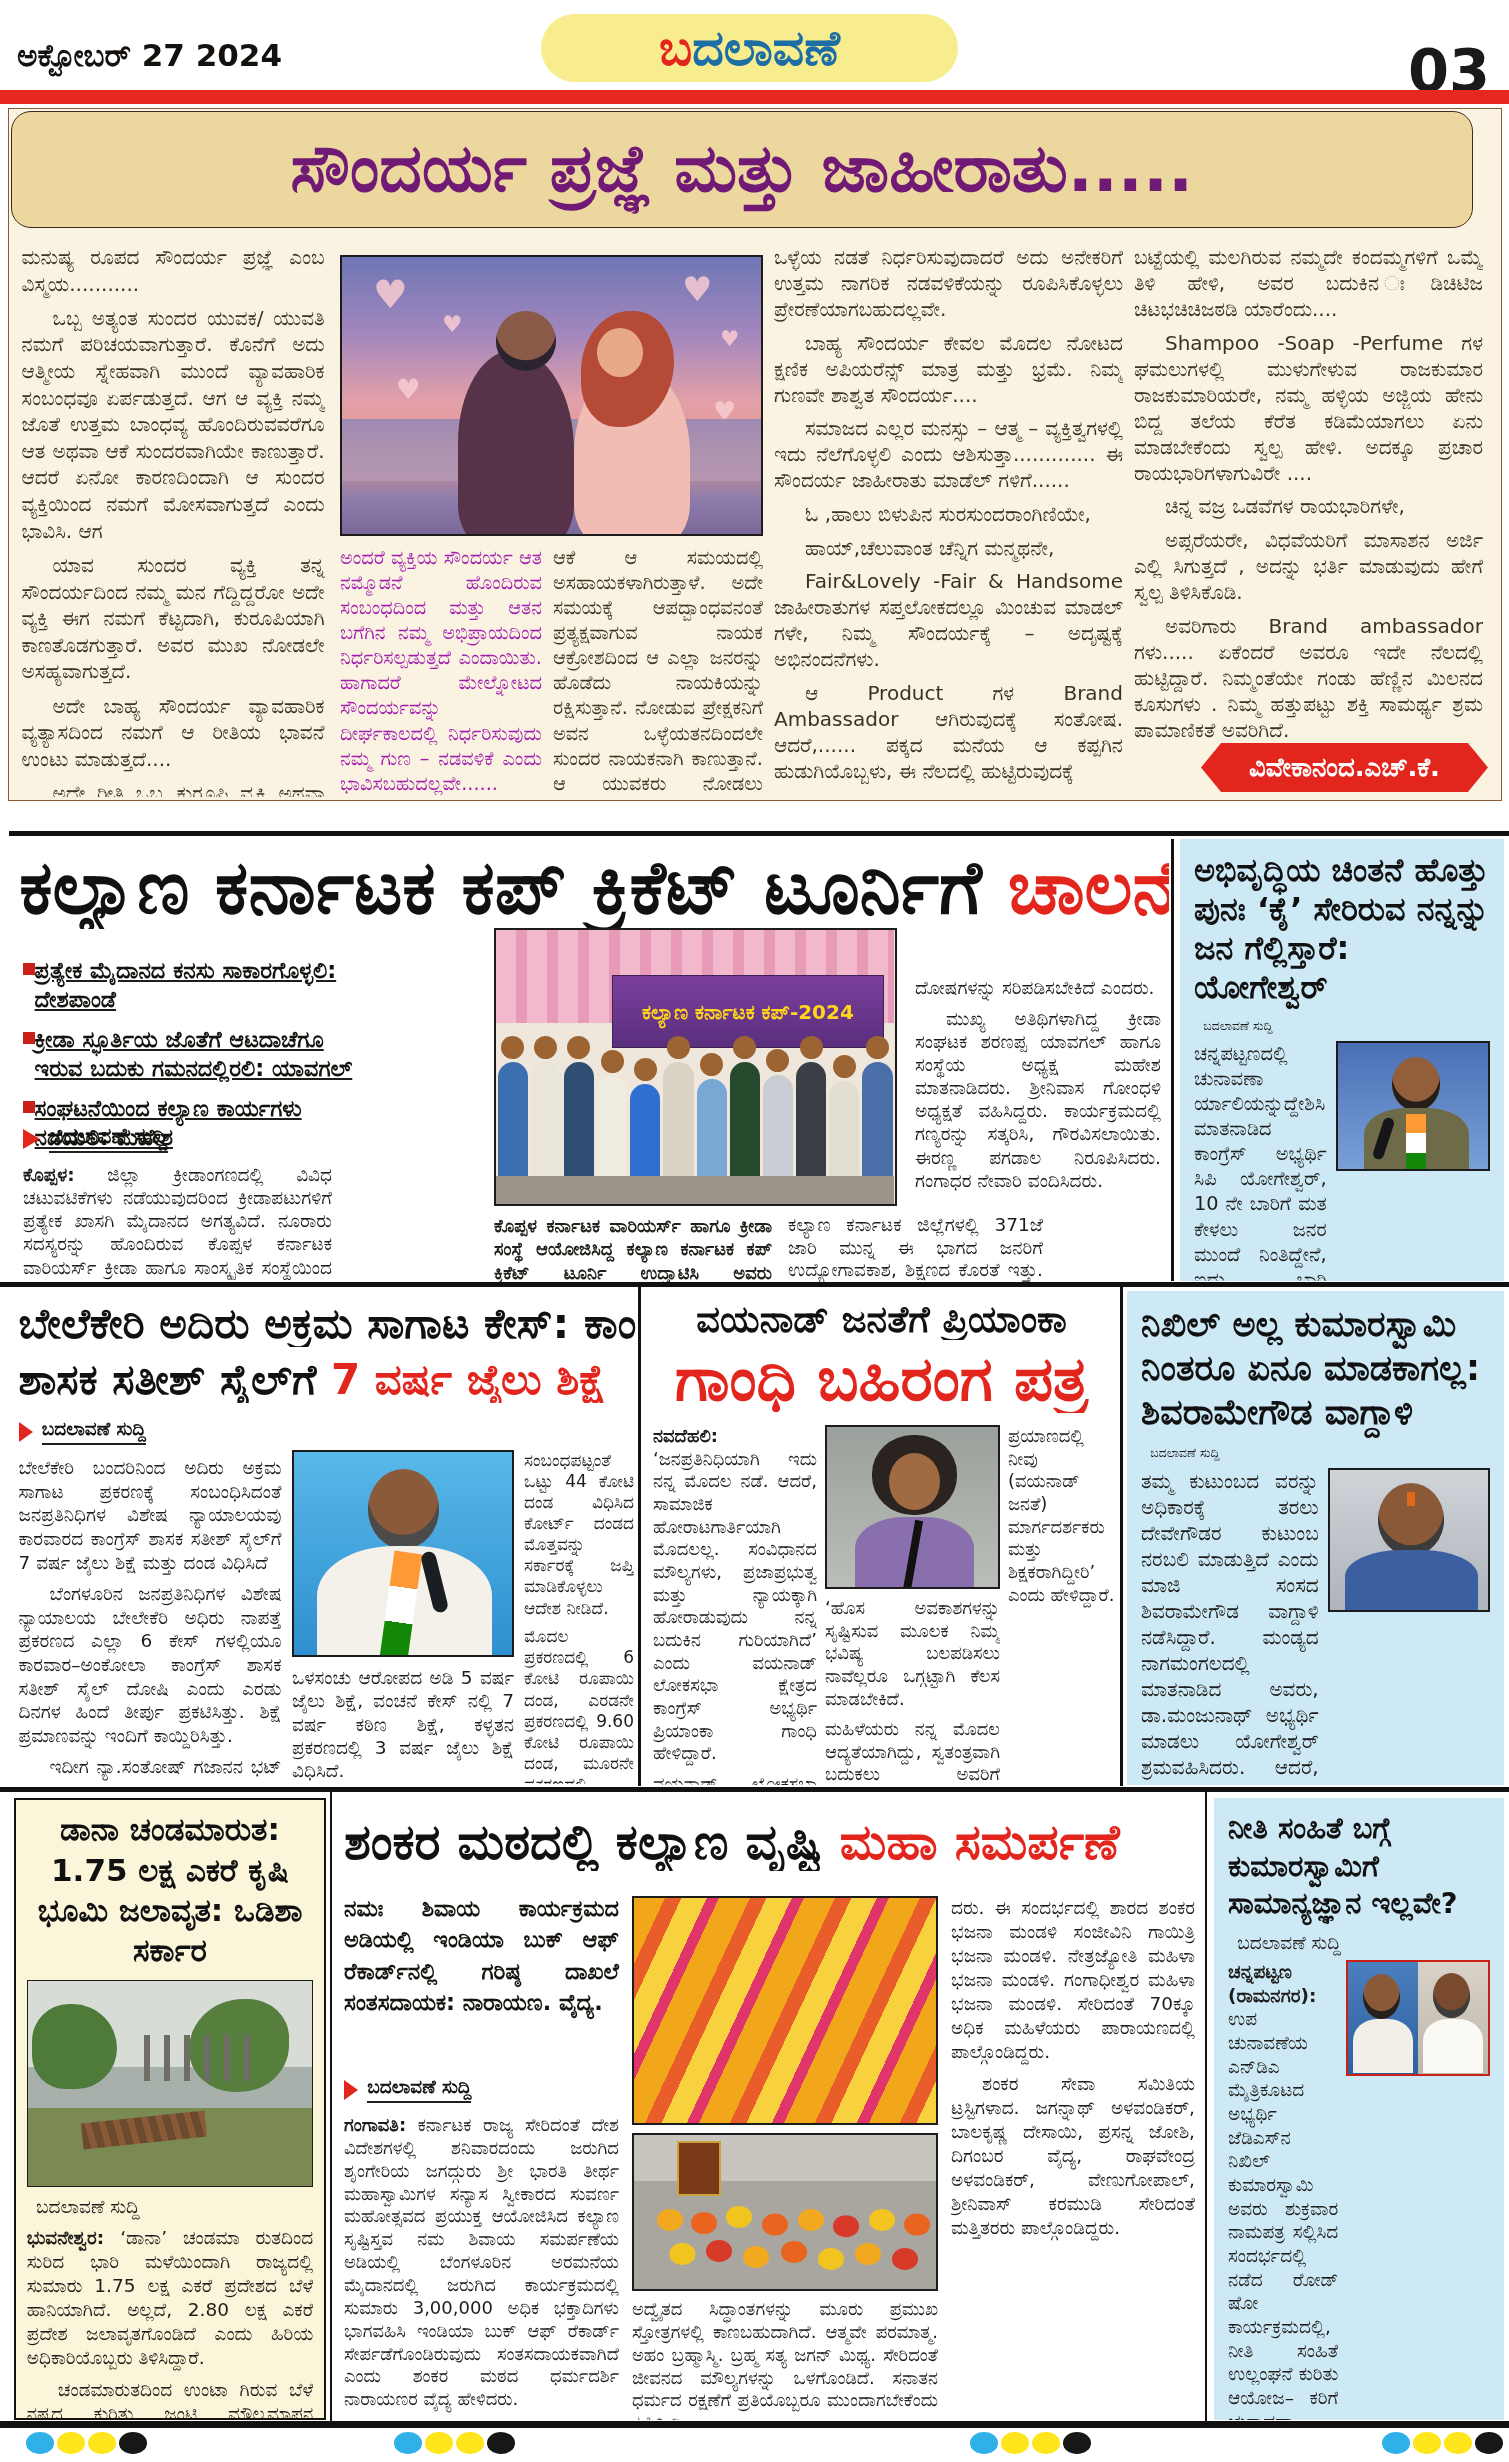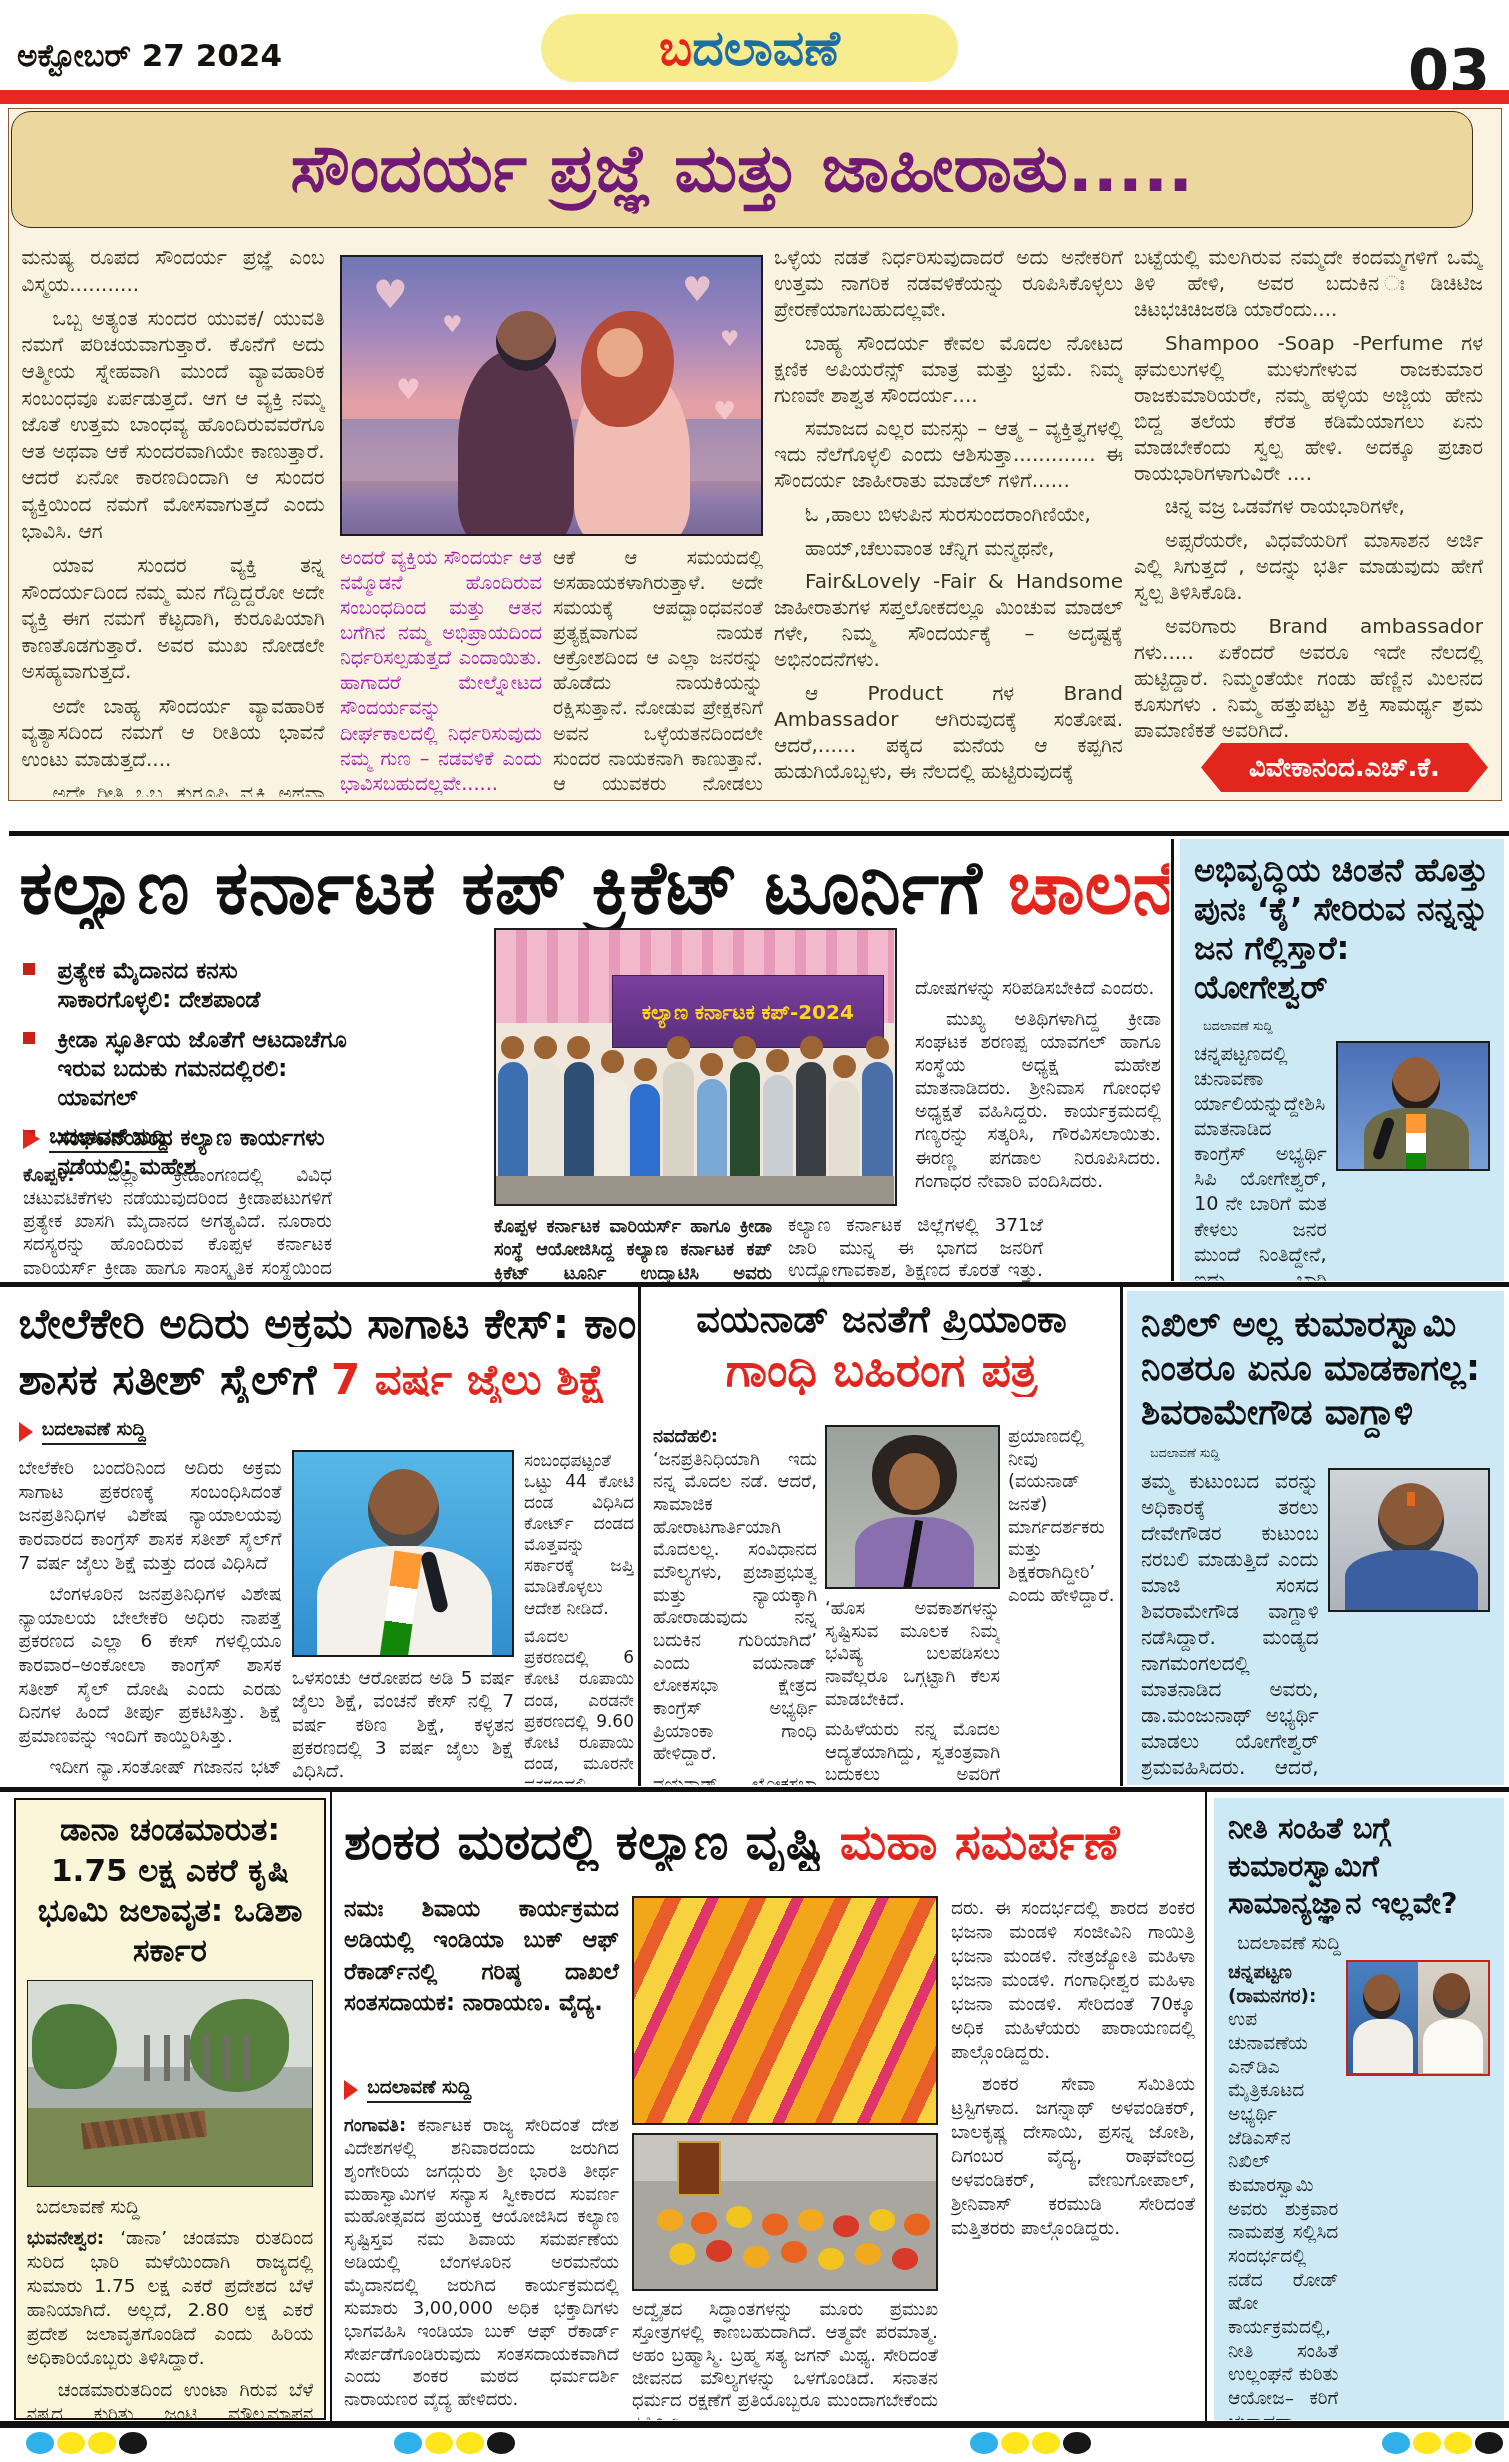--- a/index.html
+++ b/index.html
@@ -9,21 +9,21 @@
   .col{position:absolute;text-align:justify;overflow:hidden;}
   .col p{margin:0 0 7.7px 0;text-indent:31px;}
   .col p.ni{text-indent:0;}
   .hl{font-weight:bold;color:#111;line-height:1.12;}
   .red{color:#e3261d;}
   .byline{position:absolute;display:flex;align-items:center;gap:9.3px;}
   .byline .tri{width:0;height:0;border-left:17px solid #e3261d;border-top:10px solid transparent;border-bottom:10px solid transparent;flex:none;}
   .byline .lbl{font-weight:bold;font-size:21px;color:#151310;border-bottom:2.3px solid #23201c;padding-bottom:3.1px;}
   .rule{position:absolute;background:#111;}
   .vrule{position:absolute;background:#111;}
-  .bullet{display:flex;gap:23px;margin-bottom:10.8px;}
+  .bullet{display:flex;gap:0;margin-bottom:10.8px;text-decoration:underline;}
   .bullet .sq{width:11.6px;height:11.6px;background:#c92018;margin-top:7px;flex:none;}
   .bullet .bt{font-weight:bold;font-size:22.4px;line-height:1.3;color:#15130f;}
   .bluebox{position:absolute;background:#cde9f6;padding:12.4px 14px;box-sizing:border-box;overflow:hidden;}
   .photo{position:absolute;border:2.3px solid #1c1c1c;box-sizing:border-box;overflow:hidden;}
   .photo-flow{border:2.3px solid #1c1c1c;box-sizing:border-box;overflow:hidden;position:relative;}
   .caption{font-size:18px;font-weight:bold;color:#22201b;text-align:justify;line-height:1.3;}
   .person{position:relative;border-radius:18.5px 18.5px 3.9px 3.9px;margin:32px 1.5px 0 1.5px;flex:1;height:116px;}
   .person:before{content:"";position:absolute;top:-26px;left:50%;margin-left:-11.6px;width:23px;height:23px;border-radius:50%;background:#9c6433;}
   .heart{position:absolute;color:#f8ccd2;opacity:.85;}
   .regs{position:absolute;top:2432px;display:flex;}
@@ -222,21 +222,21 @@
     <p class="ni">ಸಂಬಂಧಪಟ್ಟಂತೆ ಒಟ್ಟು 44 ಕೋಟಿ ದಂಡ ವಿಧಿಸಿದ ಕೋರ್ಟ್ ದಂಡದ ಮೊತ್ತವನ್ನು ಸರ್ಕಾರಕ್ಕೆ ಜಪ್ತಿ ಮಾಡಿಕೊಳ್ಳಲು ಆದೇಶ ನೀಡಿದೆ.</p>
     <p class="ni">ಮೊದಲ ಪ್ರಕರಣದಲ್ಲಿ 6 ಕೋಟಿ ರೂಪಾಯಿ ದಂಡ, ಎರಡನೇ ಪ್ರಕರಣದಲ್ಲಿ 9.60 ಕೋಟಿ ರೂಪಾಯಿ ದಂಡ, ಮೂರನೇ ಪ್ರಕರಣದಲ್ಲಿ 9.36, ಕೋಟಿ ರೂಪಾಯಿ ದಂಡ, ನಾಲ್ಕನೇ ಪ್ರಕರಣದಲ್ಲಿ 9.54 ಕೋಟಿ ರೂಪಾಯಿ ದಂಡ, ಐದನೇ ಪ್ರಕರಣದಲ್ಲಿ 9.25 ಕೋಟಿ ರೂಪಾಯಿ ದಂಡ ಹಾಗೂ ಆರನೇ ಪ್ರಕರಣದಲ್ಲಿ 90 ಲಕ್ಷ ರೂಪಾಯಿ ದಂಡ ವಿಧಿಸಿ ಕೋರ್ಟ್ ಆದೇಶಿಸಿದೆ.</p>
 
   </div>
 
   <div class="vrule" style="left:638px;top:1286px;width:3.1px;height:500px;"></div>
 
   <div class="abs hl" style="left:646px;top:1299px;width:471px;text-align:center;font-size:37px;white-space:nowrap;overflow:hidden;">
     <span>ವಯನಾಡ್ ಜನತೆಗೆ ಪ್ರಿಯಾಂಕಾ</span>
   </div>
-  <div class="abs hl red" style="left:646px;top:1345px;width:471px;text-align:center;font-size:46px;white-space:nowrap;overflow:hidden;">
+  <div class="abs hl red" style="left:646px;top:1345px;width:471px;text-align:center;font-size:61px;white-space:nowrap;overflow:hidden;">
     <span>ಗಾಂಧಿ ಬಹಿರಂಗ ಪತ್ರ</span>
   </div>
   <div class="col" style="left:653px;top:1425px;width:164px;height:360px;font-size:18px;line-height:1.26;">
     <p class="ni"><b>ನವದೆಹಲಿ:</b><br><span>‘ಜನಪ್ರತಿನಿಧಿಯಾಗಿ ಇದು ನನ್ನ ಮೊದಲ ನಡೆ. ಆದರೆ, ಸಾಮಾಜಿಕ ಹೋರಾಟಗಾರ್ತಿಯಾಗಿ ಮೊದಲಲ್ಲ. ಸಂವಿಧಾನದ ಮೌಲ್ಯಗಳು, ಪ್ರಜಾಪ್ರಭುತ್ವ ಮತ್ತು ನ್ಯಾಯಕ್ಕಾಗಿ ಹೋರಾಡುವುದು ನನ್ನ ಬದುಕಿನ ಗುರಿಯಾಗಿದೆ’ ಎಂದು ವಯನಾಡ್ ಲೋಕಸಭಾ ಕ್ಷೇತ್ರದ ಕಾಂಗ್ರೆಸ್ ಅಭ್ಯರ್ಥಿ ಪ್ರಿಯಾಂಕಾ ಗಾಂಧಿ ಹೇಳಿದ್ದಾರೆ.</span></p>
     <p class="ni">ವಯನಾಡ್ ಲೋಕಸಭಾ ಕ್ಷೇತ್ರದ ಉಪಚುನಾವಣೆಗೆ ನಾಮಪತ್ರ ಸಲ್ಲಿಸಿದ ಬೆನ್ನಲ್ಲೇ ವಯನಾಡಿನ ಜನರಿಗೆ ಬಹಿರಂಗ ಪತ್ರ ಬರೆದಿರುವ ಅವರು, ‘ಈ</p>
   </div>
   <div class="photo" style="left:825px;top:1425px;width:175px;height:164px;background:linear-gradient(180deg,#9aa09b,#b9beb8);">
     <div class="abs" style="left:45px;top:7.7px;width:85px;height:80px;background:#2b2320;border-radius:48%;"></div>
     <div class="abs" style="left:62px;top:26px;width:51px;height:57px;background:#a06a42;border-radius:50%;"></div>
     <div class="abs" style="left:28px;top:90px;width:119px;height:74px;background:#8a6fae;border-radius:42% 42% 0 0;"></div>

